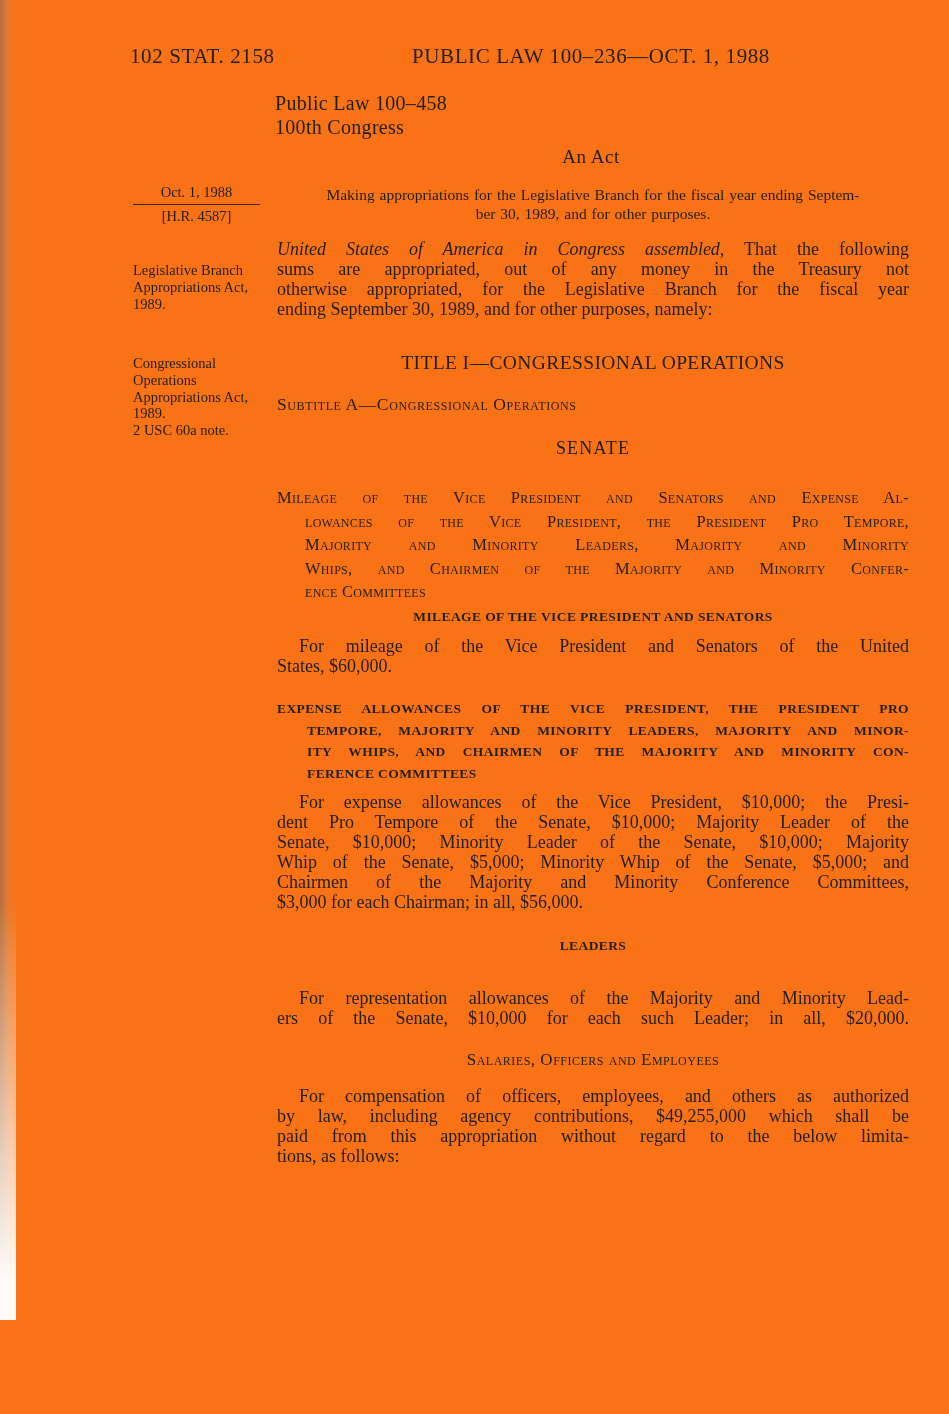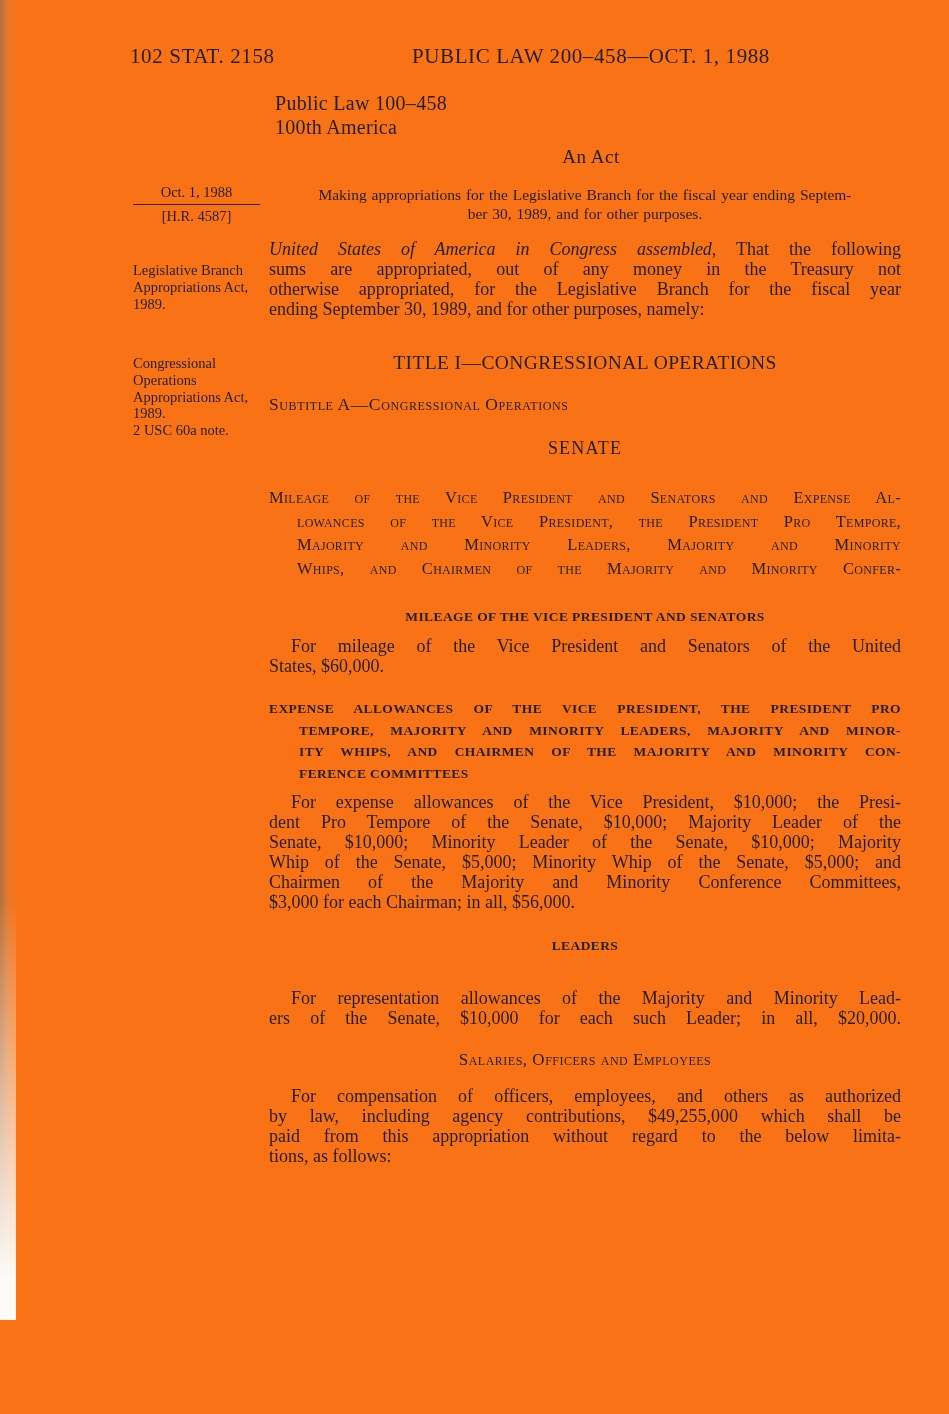--- a/index.html
+++ b/index.html
@@ -51,21 +51,21 @@
     position: absolute; left: 133px; width: 127px;
     font-size: 14.5px; line-height: 16.8px;
   }
   .margin-date-block { top: 184px; text-align: center; }
   .margin-date-block .date { padding-bottom: 3px; }
   .margin-date-block .rule { border-top: 1.6px solid #2a2724; margin: 0 0 3px 0; }
   .note-legislative { top: 262px; }
   .note-congressional { top: 355px; }
 
   
-  .block { position: absolute; left: 269px; width: 632px; }
+  .block { position: absolute; left: 277px; width: 632px; }
 
   .preamble { top: 186px; font-size: 15.5px; line-height: 18.5px; text-align: center; word-spacing: 1px; }
 
   .bodypara { font-size: 18px; line-height: 20px; }
   .pline { text-align: justify; text-align-last: justify; }
   .pline.last { text-align-last: left; }
   .indent1 { text-indent: 22px; }
   .it { font-style: italic; }
 
   .enacting { top: 239px; }
@@ -109,25 +109,25 @@
   .para-salaries { top: 1086px; }
 </style>
 </head>
 <body>
 
 <div class="page">
   <div class="edge-shadow"></div>
   <div class="edge-fade"></div>
 
   <div class="stat-cite">102 STAT. 2158</div>
-  <div class="law-cite">PUBLIC LAW 200–458—OCT. 1, 1988</div>
+  <div class="law-cite">PUBLIC LAW 100–236—OCT. 1, 1988</div>
 
   <div class="law-title">
     <div>Public Law 100–458</div>
-    <div>100th America</div>
+    <div>100th Congress</div>
   </div>
   <div class="an-act">An Act</div>
 
   <div class="margin-note margin-date-block">
     <div class="date">Oct. 1, 1988</div>
     <div class="rule"></div>
     <div>[H.R. 4587]</div>
   </div>
   <div class="margin-note note-legislative">Legislative Branch Appropriations Act, 1989.</div>
   <div class="margin-note note-congressional">
@@ -149,20 +149,21 @@
 
   <div class="block title-heading">TITLE I—CONGRESSIONAL OPERATIONS</div>
   <div class="block subtitle-heading">Subtitle A—Congressional Operations</div>
   <div class="block senate-heading">SENATE</div>
 
   <div class="block sc-heading">
     <div class="pline">Mileage of the Vice President and Senators and Expense Al-</div>
     <div class="pline cont">lowances of the Vice President, the President Pro Tempore,</div>
     <div class="pline cont">Majority and Minority Leaders, Majority and Minority</div>
     <div class="pline cont">Whips, and Chairmen of the Majority and Minority Confer-</div>
+    <div class="pline cont last">ence Committees</div>
   </div>
 
   <div class="block center-heading mileage-sub">MILEAGE OF THE VICE PRESIDENT AND SENATORS</div>
 
   <div class="block bodypara para-mileage">
     <div class="pline indent1">For mileage of the Vice President and Senators of the United</div>
     <div class="pline last">States, $60,000.</div>
   </div>
 
   <div class="block bold-heading expense-heading">

